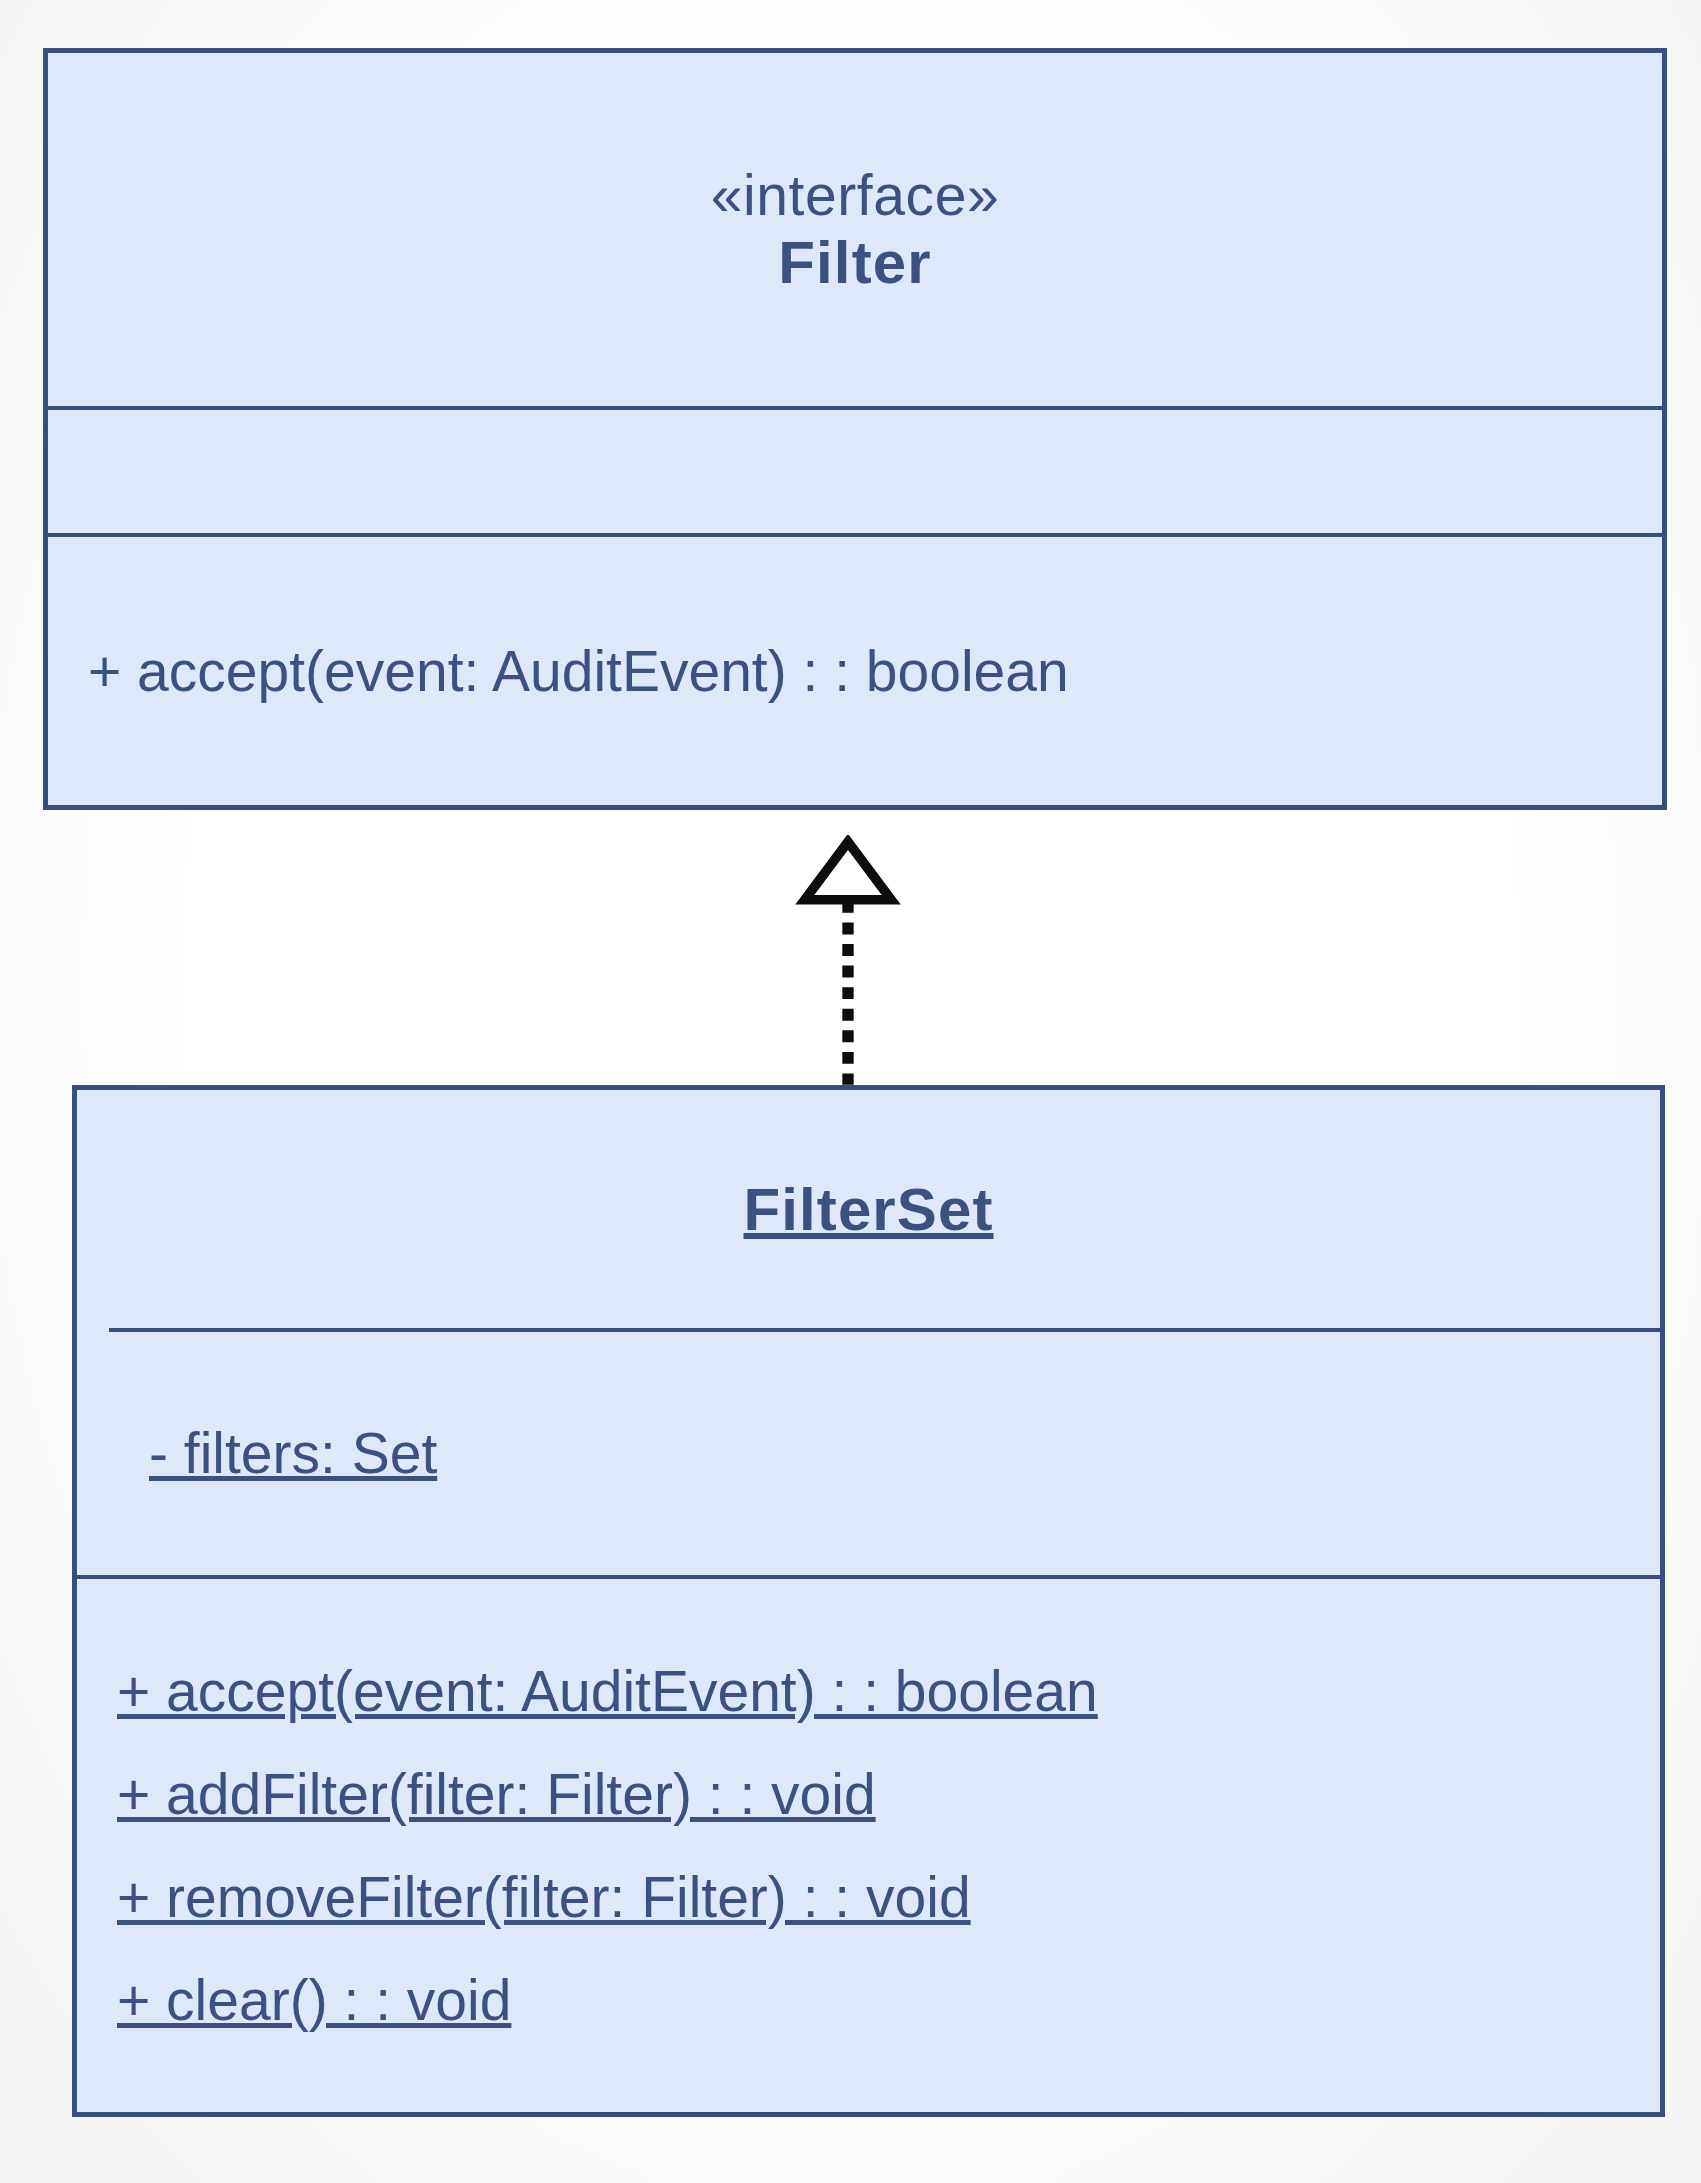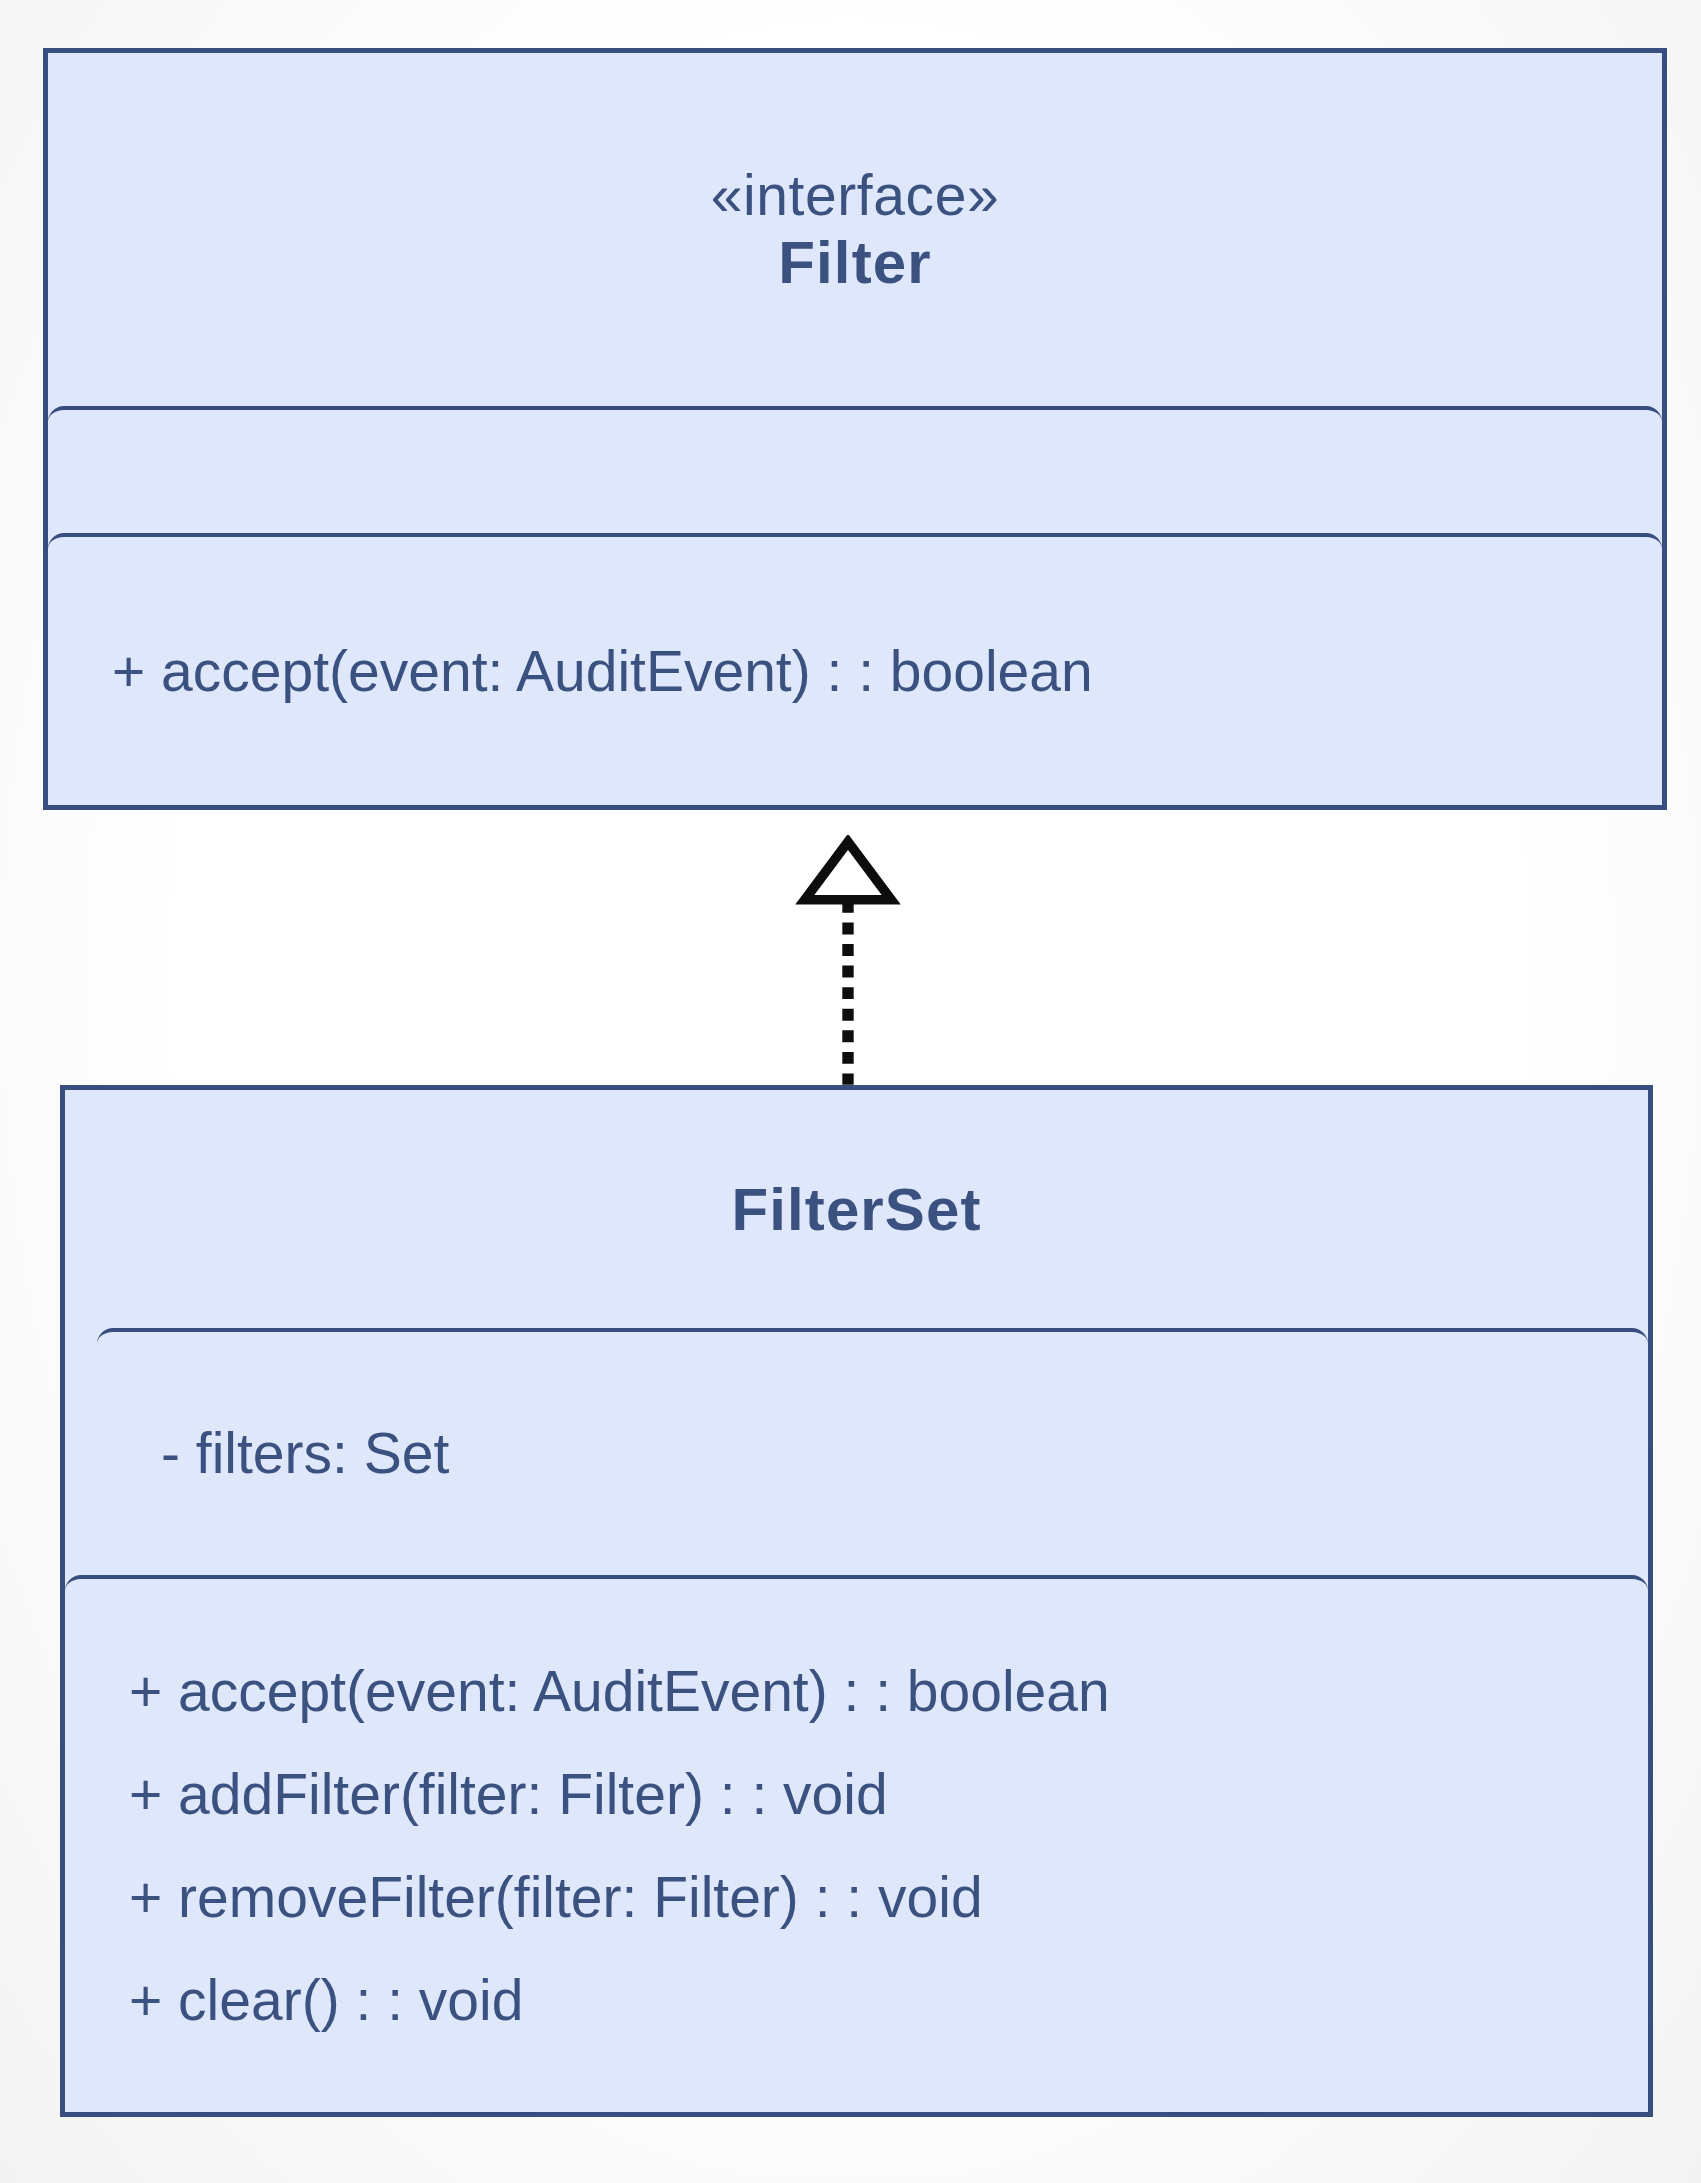--- a/index.html
+++ b/index.html
@@ -26,21 +26,21 @@
   .compartment { box-sizing: border-box; }
   .compartment.divided { border-top: 4px solid #374e7e; }
 
   
   #filter-box   { left: 43px;  top: 48px;   width: 1624px; height: 762px; }
   #filter-box .title-compartment   { height: 353px; }
   #filter-box .attr-compartment    { height: 127px; }
   #filter-box .method-compartment  { flex: 1; }
 
   
-  #filterset-box { left: 60px; top: 1085px; width: 1593px; height: 1032px; }
+  #filterset-box { left: 72px; top: 1085px; width: 1593px; height: 1032px; text-decoration: underline; }
   #filterset-box .title-compartment  { height: 238px; }
   #filterset-box .attr-compartment   { height: 247px; display: flex; align-items: center; margin-left: 32px; }
   #filterset-box .method-compartment { flex: 1; display: flex; flex-direction: column; justify-content: center; }
 
   .title-compartment {
     display: flex;
     flex-direction: column;
     align-items: center;
     justify-content: center;
   }
@@ -48,23 +48,22 @@
     font-size: 57px;
     font-weight: 400;
     letter-spacing: 0.6px;
   }
   .class-name {
     font-size: 60px;
     font-weight: 700;
     letter-spacing: 1.1px;
   }
   .attr-compartment, .method-compartment {
-    padding-left: 64px;
+    padding-left: 40px;
     padding-right: 23px;
-    border-radius: 16px;
   }
   .member {
     font-size: 57px;
     line-height: 103px;
     white-space: nowrap;
   }
   .single-member-compartment {
     display: flex;
     align-items: center;
   }

